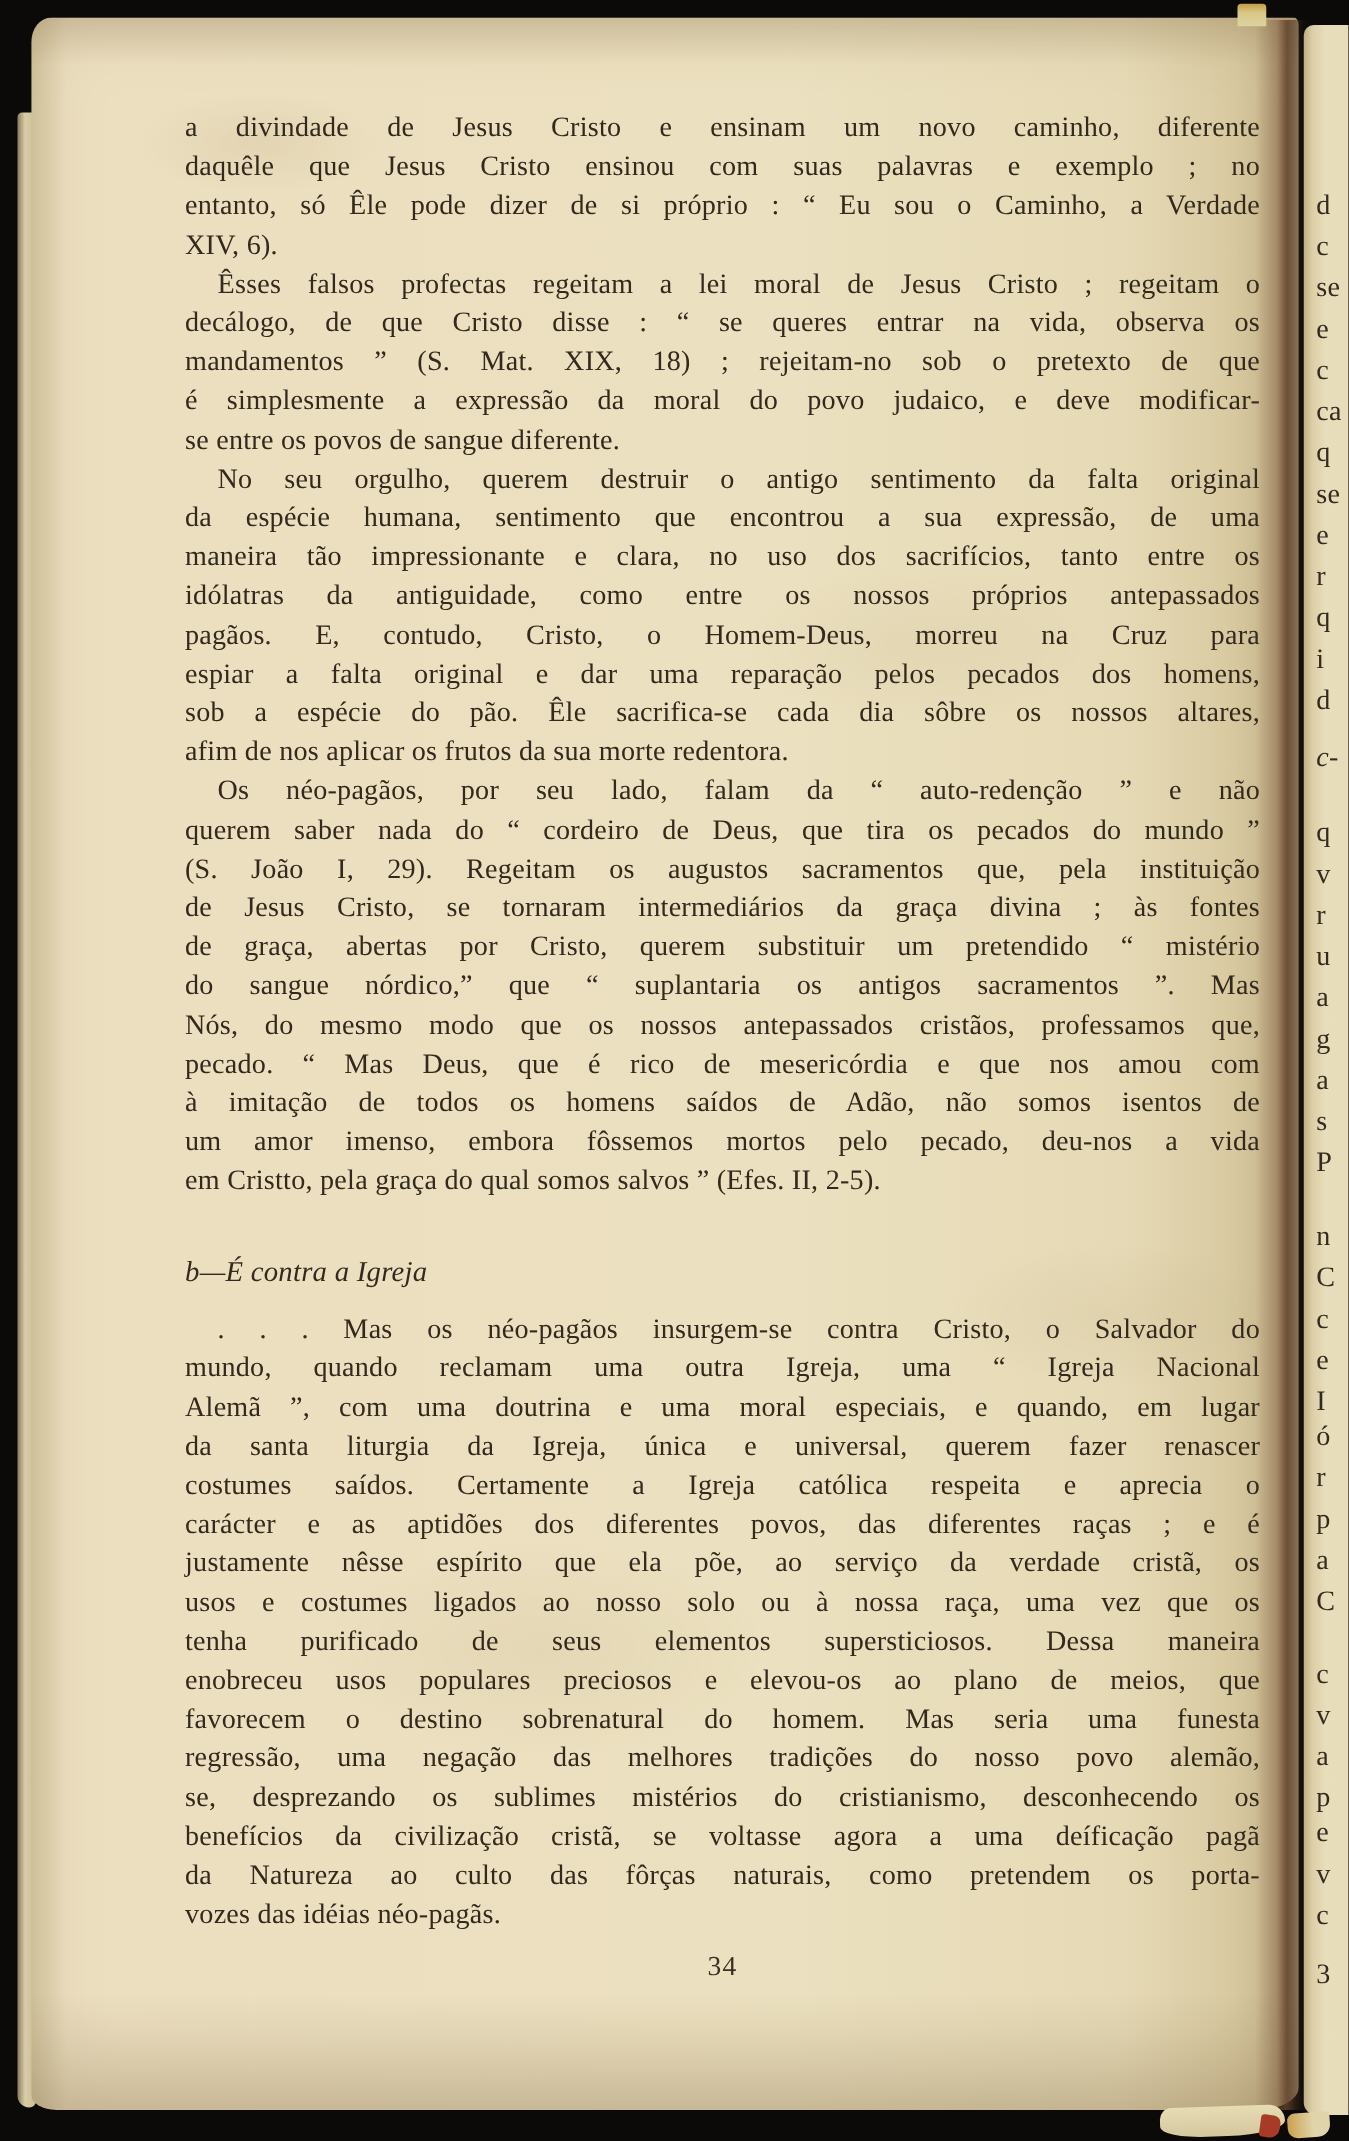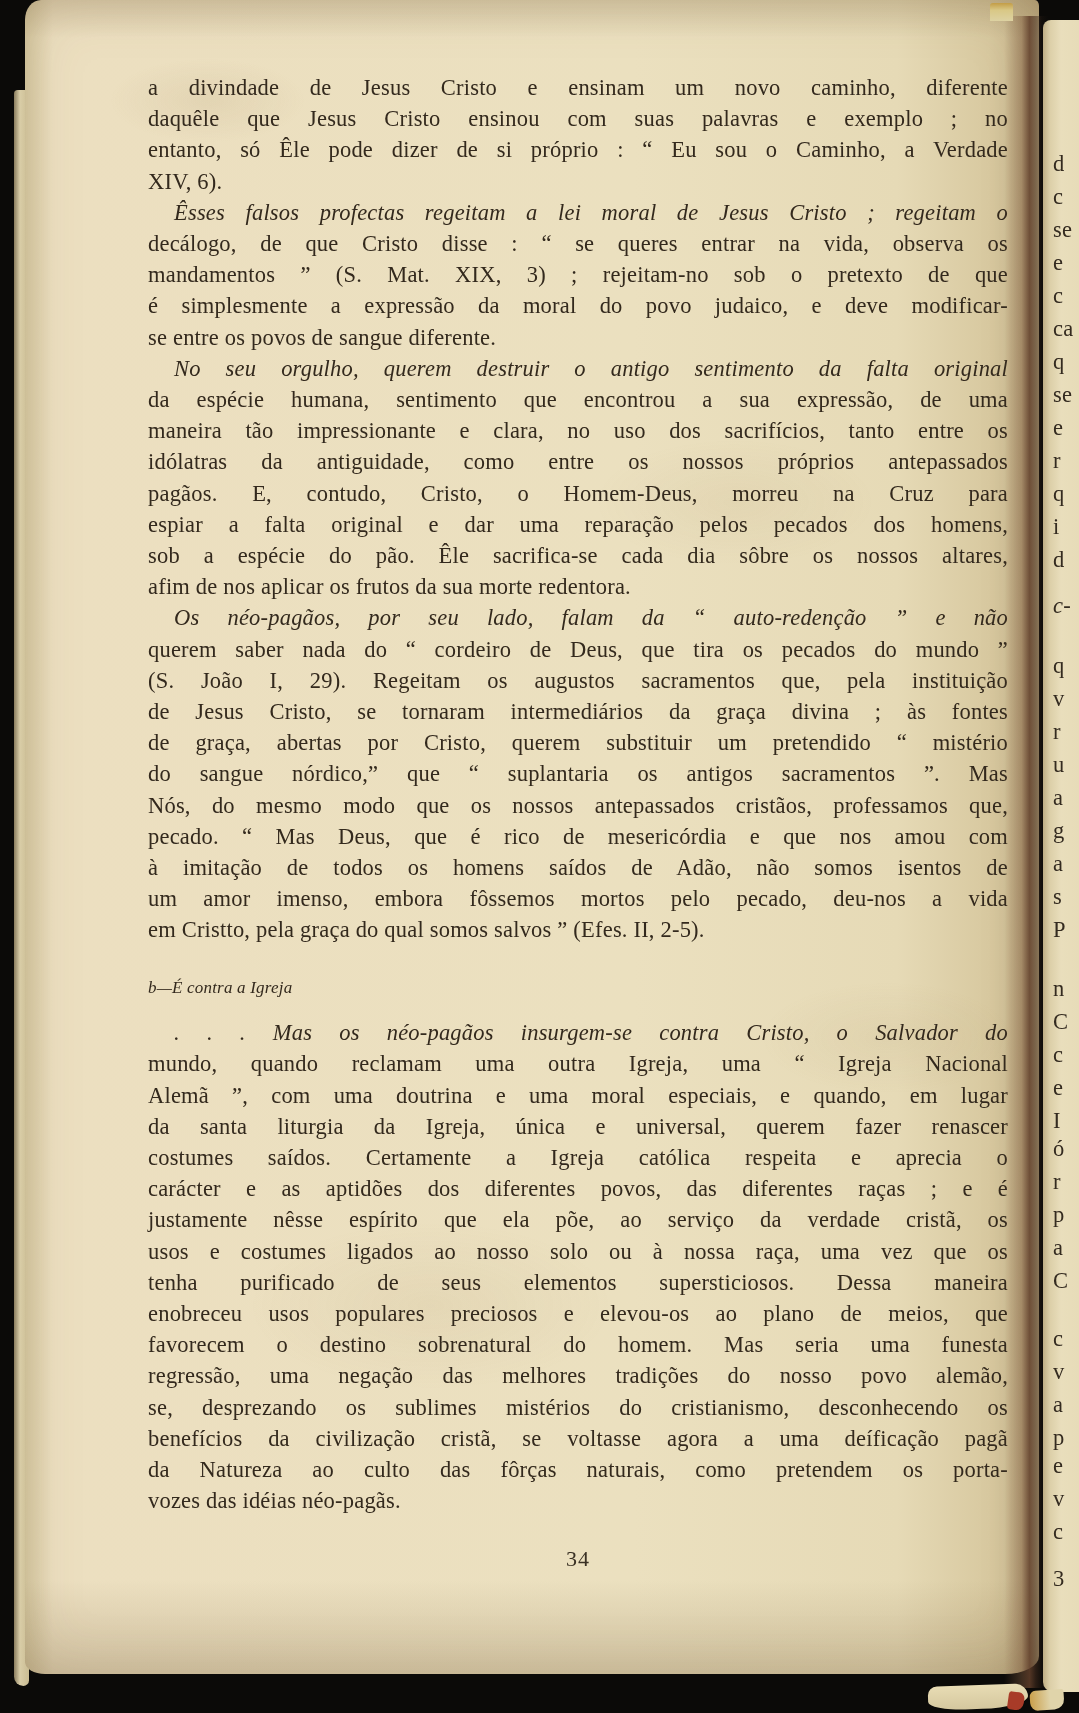--- a/index.html
+++ b/index.html
@@ -11,21 +11,21 @@
     font-family:"Liberation Serif", serif;
   }
   
   .left-edge-strip{
     position:absolute;left:14px;top:90px;width:15px;height:1596px;
     background:linear-gradient(90deg,#8a7d5e 0,#d9cda7 40%,#cabc92 100%);
     border-radius:4px 0 6px 10px;
   }
   
   .main-page{
-    position:absolute;left:25px;top:0;width:1014px;height:1674px;
+    position:absolute;left:25px;top:14px;width:1014px;height:1674px;
     background:
       linear-gradient(180deg, rgba(120,95,55,.20) 0,rgba(120,95,55,0) 38px, rgba(120,95,55,0) 1580px, rgba(110,85,50,.22) 100%),
       linear-gradient(90deg,#d6c9a2 0,#ecdfc0 28px,#ebe0bf 60%,#e6dab6 86%,#d8c9a0 95%,#c2b087 100%);
     border-radius:16px 4px 34px 20px / 20px 6px 18px 12px;
     box-shadow:inset 0 0 60px rgba(120,95,55,.18);
   }
   .main-page::before{ 
     content:"";position:absolute;inset:0;border-radius:inherit;pointer-events:none;
     background:
       radial-gradient(140px 60px at 18% 6%, rgba(150,120,70,.10), rgba(0,0,0,0) 70%),
@@ -83,24 +83,24 @@
   .text-block{
     position:absolute;left:123px;top:72px;width:860px;
     color:#33291d;font-size:22.5px;letter-spacing:.2px;
   }
   .paragraph{margin:0;}
   .paragraph.body .line{
     line-height:31.2px;
     text-align:justify;text-align-last:justify;
   }
   .paragraph.body .line.last{text-align-last:left;}
-  .paragraph.indent .line:first-child{text-indent:26px;font-style:italic;}
+  .paragraph.indent .line:first-child{text-indent:26px;}
   .paragraph.heading{
-    margin-top:26px;margin-bottom:14px;
-    font-style:italic;font-size:17px;
+    margin-top:42px;margin-bottom:14px;
+    font-style:italic;font-size:23px;
   }
   .paragraph.heading .line{line-height:31.5px;text-align:left;}
   .page-number{
     position:absolute;left:123px;top:1546px;width:860px;
     text-align:center;font-size:22px;color:#3a3124;letter-spacing:1px;
   }
 </style>
 </head>
 <body>
 
@@ -112,21 +112,21 @@
     <div class="text-block">
         <div class="paragraph body">
           <div class="line">a divindade de Jesus Cristo e ensinam um novo caminho, diferente</div>
           <div class="line">daquêle que Jesus Cristo ensinou com suas palavras e exemplo ; no</div>
           <div class="line">entanto, só Êle pode dizer de si próprio : “ Eu sou o Caminho, a Verdade</div>
           <div class="line last">XIV, 6).</div>
         </div>
         <div class="paragraph body indent">
           <div class="line">Êsses falsos profectas regeitam a lei moral de Jesus Cristo ;  regeitam o</div>
           <div class="line">decálogo, de que Cristo disse :  “ se queres entrar na vida, observa os</div>
-          <div class="line">mandamentos ” (S. Mat. XIX, 3) ;  rejeitam-no sob o pretexto de que</div>
+          <div class="line">mandamentos ” (S. Mat. XIX, 18) ;  rejeitam-no sob o pretexto de que</div>
           <div class="line">é simplesmente a expressão da moral do povo judaico, e deve modificar-</div>
           <div class="line last">se entre os povos de sangue diferente.</div>
         </div>
         <div class="paragraph body indent">
           <div class="line">No seu orgulho, querem destruir o antigo sentimento da falta original</div>
           <div class="line">da espécie humana, sentimento que encontrou a sua expressão, de uma</div>
           <div class="line">maneira tão impressionante e clara, no uso dos sacrifícios, tanto entre os</div>
           <div class="line">idólatras da antiguidade, como entre os nossos próprios antepassados</div>
           <div class="line">pagãos.  E, contudo, Cristo, o Homem-Deus, morreu na Cruz para</div>
           <div class="line">espiar a falta original e dar uma reparação pelos pecados dos homens,</div>

